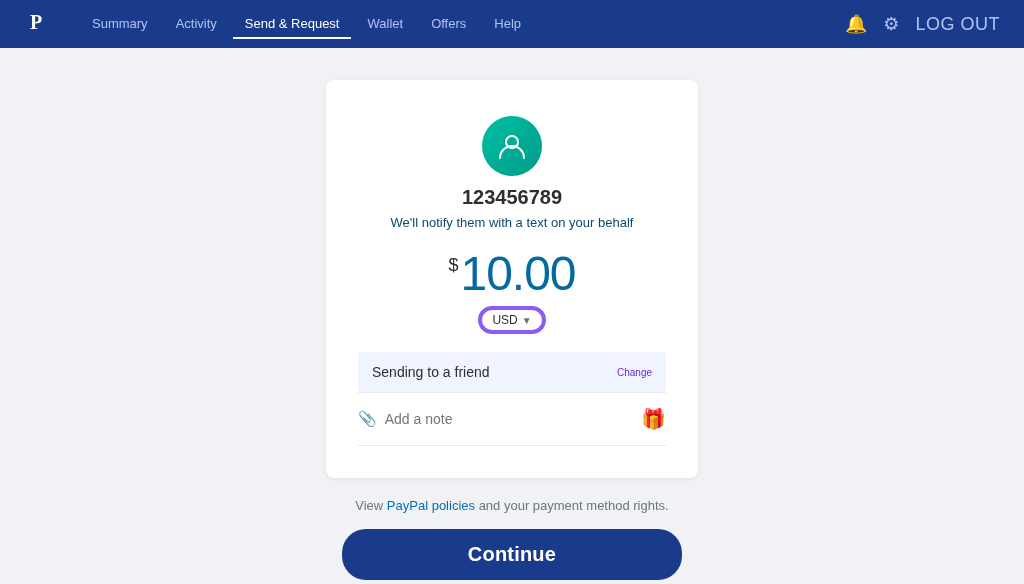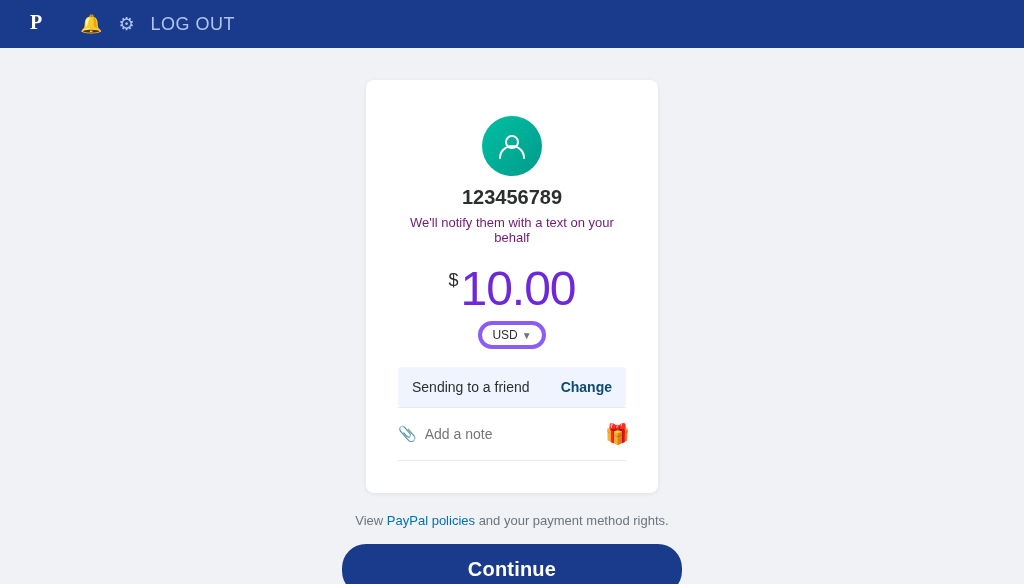--- a/index.html
+++ b/index.html
@@ -61,21 +61,21 @@
       display: flex;
       flex-direction: column;
       align-items: center;
       padding: 32px 16px 24px;
     }
 
     
     .card {
       background: #fff;
       border-radius: 8px;
-      width: 292px;
+      width: 372px;
       padding: 36px 32px 32px;
       box-shadow: 0 1px 4px rgba(0,0,0,0.08);
     }
 
     .recipient-section {
       display: flex;
       flex-direction: column;
       align-items: center;
       margin-bottom: 20px;
     }
@@ -97,21 +97,21 @@
 
     .recipient-name {
       font-size: 20px;
       font-weight: 600;
       color: #2c2e2f;
       margin-bottom: 6px;
     }
 
     .recipient-subtitle {
       font-size: 13px;
-      color: #701a75;
+      color: #0c4a6e;
       text-align: center;
     }
 
     
     .amount-section {
       display: flex;
       flex-direction: column;
       align-items: center;
       margin-bottom: 18px;
     }
@@ -123,21 +123,21 @@
     .amount-dollar {
       font-size: 18px;
       font-weight: 400;
       color: #2c2e2f;
       margin-top: 6px;
       margin-right: 2px;
     }
     .amount-value {
       font-size: 48px;
       font-weight: 300;
-      color: #6d28d9;
+      color: #0369a1;
       letter-spacing: -1px;
     }
 
     
     .currency-btn {
       margin-top: 8px;
       border: 4px solid #8b5cf6;
       border-radius: 20px;
       padding: 3px 10px;
       font-size: 12px;
@@ -161,23 +161,23 @@
       display: flex;
       align-items: center;
       justify-content: space-between;
       margin-bottom: 0;
     }
     .sending-label {
       font-size: 14px;
       color: #2c2e2f;
     }
     .change-btn {
-      font-size: 14px;
-      font-weight: 700;
-      color: #0c4a6e;
+      font-size: 10px;
+      font-weight: 400;
+      color: #6d28d9;
       cursor: pointer;
       background: none;
       border: none;
     }
 
     .divider {
       border: none;
       border-top: 1px solid #e8eaed;
       margin: 0;
     }
@@ -247,20 +247,28 @@
 </head>
 <body>
 
 <header class="header">
   <div class="header-logo">
     <svg class="paypal-logo" viewBox="0 0 28 28" fill="none" xmlns="http://www.w3.org/2000/svg">
       <circle cx="14" cy="14" r="14" fill="transparent"></circle>
       <text x="6" y="21" font-size="20" fill="white" font-weight="bold" font-family="serif">P</text>
     </svg>
   </div>
+  <nav class="nav">
+    <a class="nav-item">Summary</a>
+    <a class="nav-item">Activity</a>
+    <a class="nav-item active">Send &amp; Request</a>
+    <a class="nav-item">Wallet</a>
+    <a class="nav-item">Offers</a>
+    <a class="nav-item">Help</a>
+  </nav>
   <div class="header-right">
     <span class="header-icon">🔔</span>
     <span class="header-icon">⚙</span>
     <span class="logout-btn">LOG OUT</span>
   </div>
 </header>
 
 <main class="main">
   <div class="card">
 

